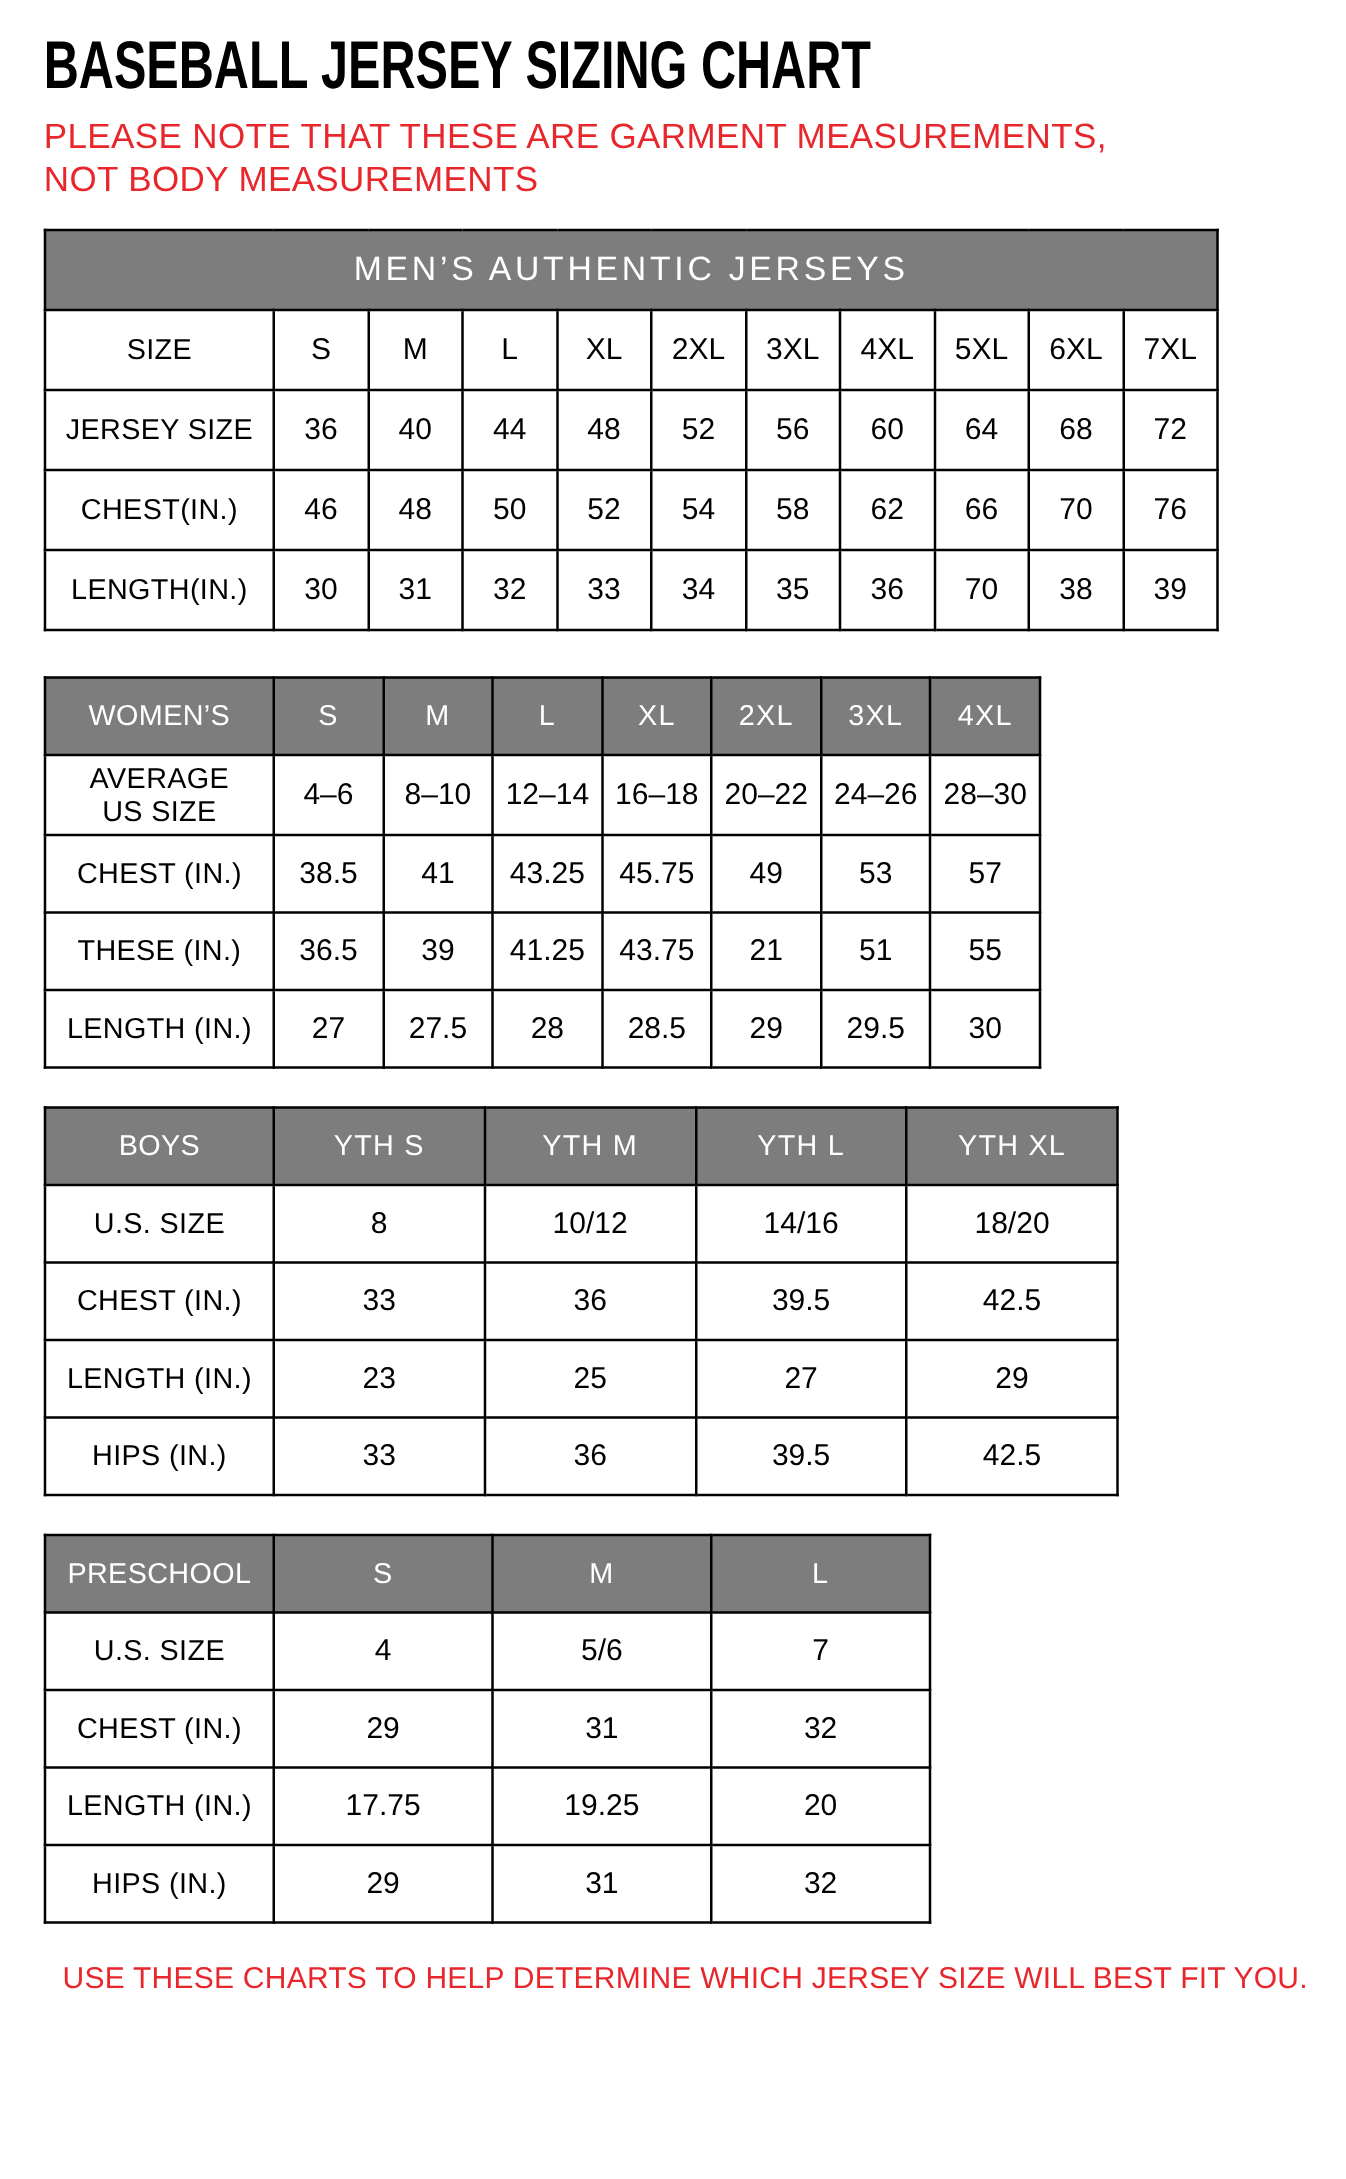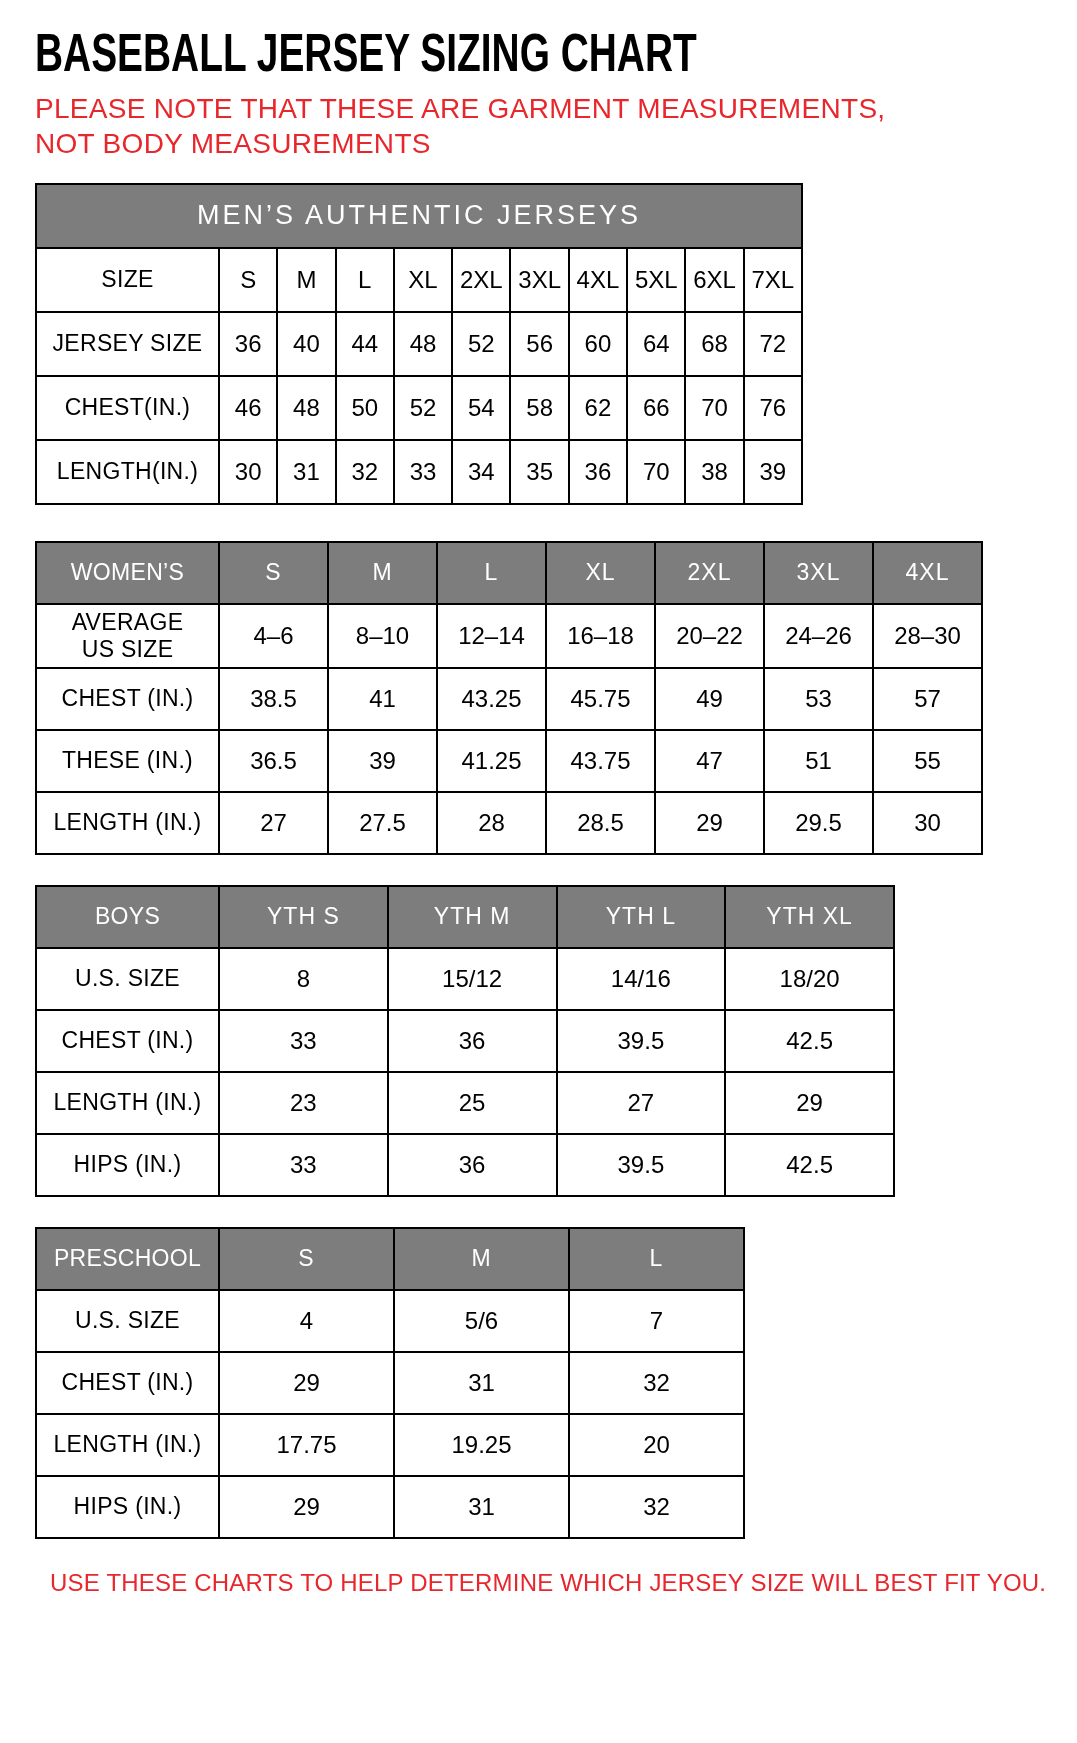--- a/index.html
+++ b/index.html
@@ -32,22 +32,22 @@
     letter-spacing: 0.3px;
   }
 
   :root { --red: #e8272d; --gray: #7d7d7d; }
 
   table.tbl {
     border-collapse: collapse;
     table-layout: fixed;
     margin: 0 0 30px 0;
   }
-  table.mens { width: 768px; }
-  table.womens { width: 948px; margin-top: 36px; }
+  table.mens { width: 940px; }
+  table.womens { width: 798px; margin-top: 36px; }
   table.boys { width: 860px; }
   table.preschool { width: 710px; }
 
   col.label-col { width: 183px; }
 
   .tbl th, .tbl td {
     border: 2px solid #000;
     text-align: center;
     vertical-align: middle;
     height: 62px;
@@ -209,21 +209,21 @@
           <td>49</td>
           <td>53</td>
           <td>57</td>
         </tr>
         <tr>
           <td class="lbl">THESE (IN.)</td>
           <td>36.5</td>
           <td>39</td>
           <td>41.25</td>
           <td>43.75</td>
-          <td>47</td>
+          <td>21</td>
           <td>51</td>
           <td>55</td>
         </tr>
         <tr>
           <td class="lbl">LENGTH (IN.)</td>
           <td>27</td>
           <td>27.5</td>
           <td>28</td>
           <td>28.5</td>
           <td>29</td>
@@ -245,21 +245,21 @@
         <tr>
           <td class="gray lbl">BOYS</td>
           <td class="gray">YTH S</td>
           <td class="gray">YTH M</td>
           <td class="gray">YTH L</td>
           <td class="gray">YTH XL</td>
         </tr>
         <tr>
           <td class="lbl">U.S. SIZE</td>
           <td>8</td>
-          <td>15/12</td>
+          <td>10/12</td>
           <td>14/16</td>
           <td>18/20</td>
         </tr>
         <tr>
           <td class="lbl">CHEST (IN.)</td>
           <td>33</td>
           <td>36</td>
           <td>39.5</td>
           <td>42.5</td>
         </tr>

